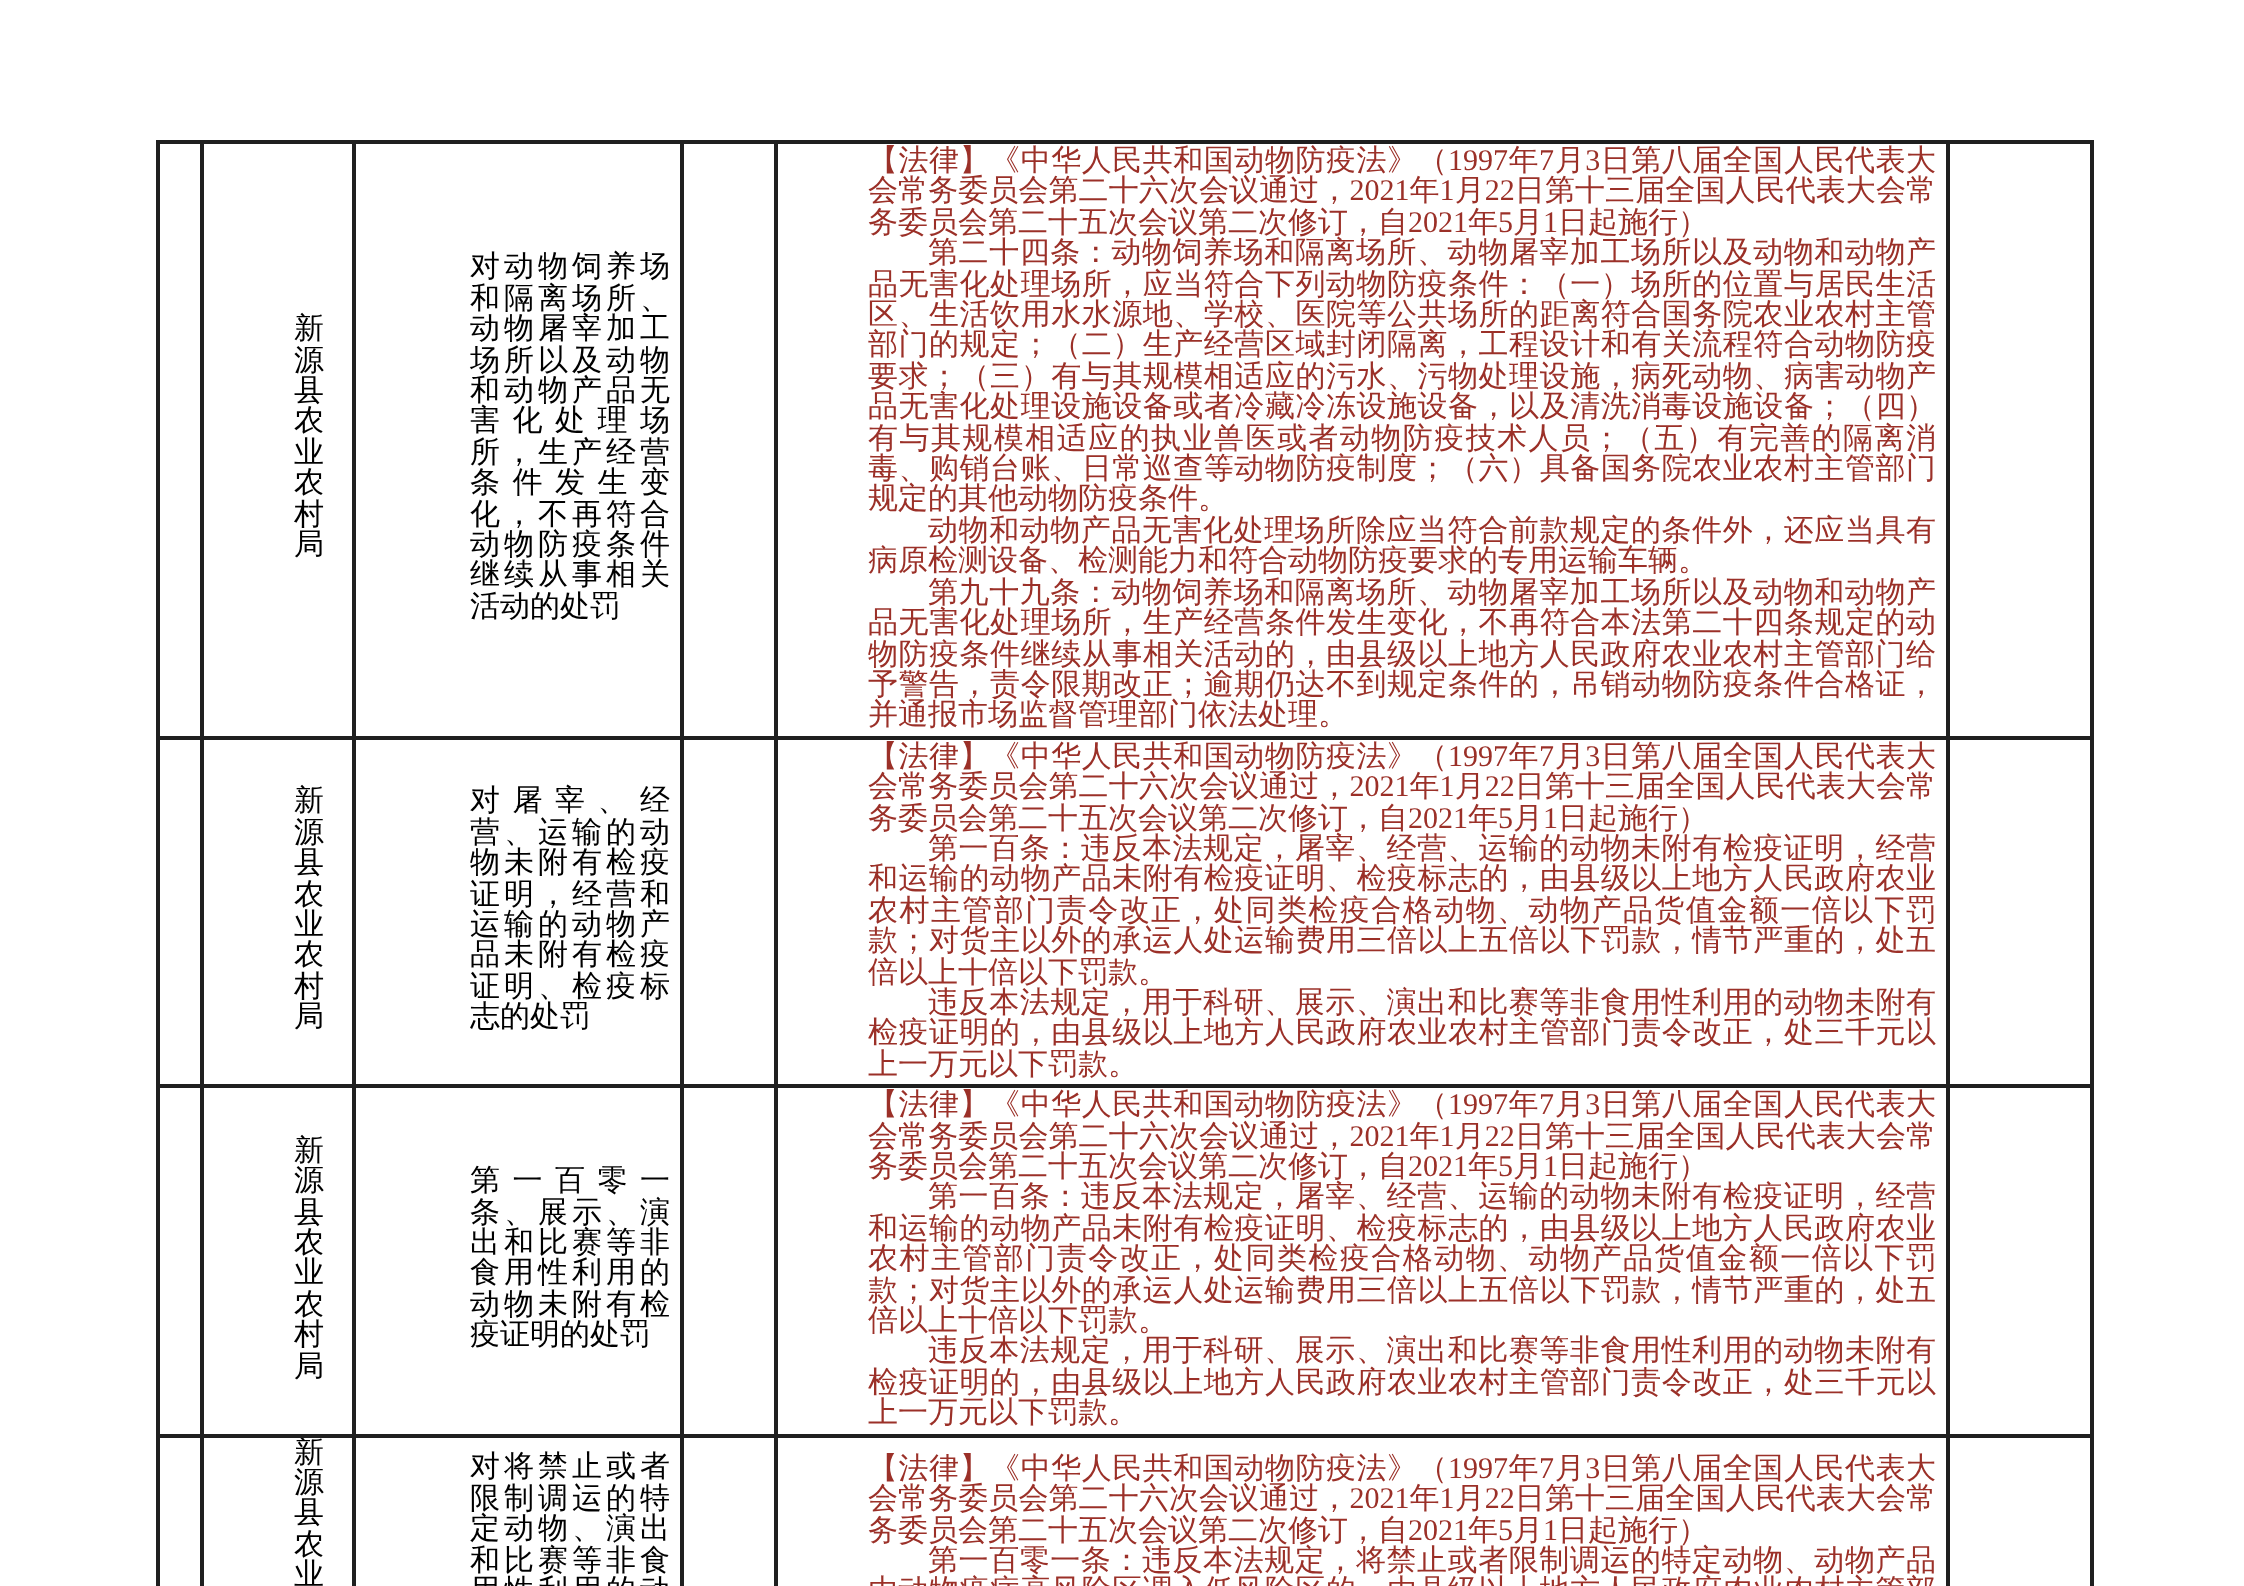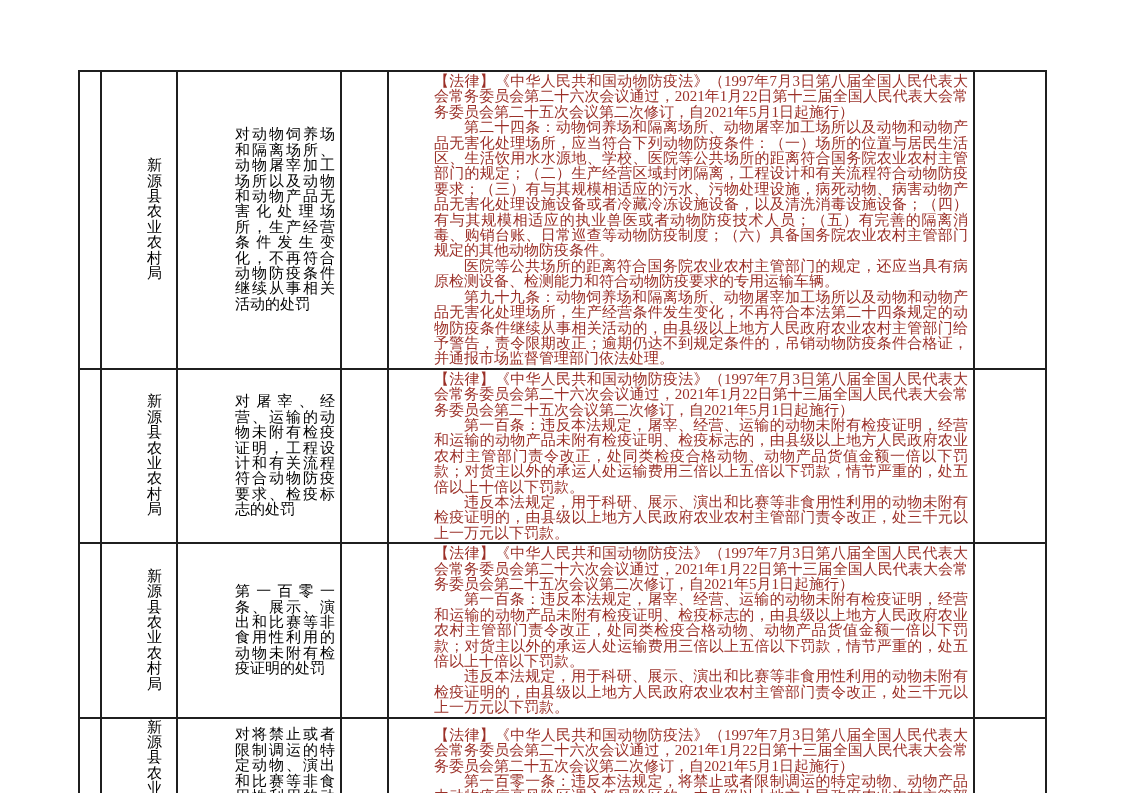--- a/index.html
+++ b/index.html
@@ -85,35 +85,35 @@
     <td class="col-item">
       <div class="item-text">对动物饲养场和隔离场所、动物屠宰加工场所以及动物和动物产品无害化处理场所，生产经营条件发生变化，不再符合动物防疫条件继续从事相关活动的处罚</div>
     </td>
     <td class="col-type">
       <div>行政处罚</div>
     </td>
     <td class="col-legal">
       <div class="legal">
               <p class="no-indent">【法律】《中华人民共和国动物防疫法》（1997年7月3日第八届全国人民代表大会常务委员会第二十六次会议通过，2021年1月22日第十三届全国人民代表大会常务委员会第二十五次会议第二次修订，自2021年5月1日起施行）</p>
               <p>第二十四条：动物饲养场和隔离场所、动物屠宰加工场所以及动物和动物产品无害化处理场所，应当符合下列动物防疫条件：（一）场所的位置与居民生活区、生活饮用水水源地、学校、医院等公共场所的距离符合国务院农业农村主管部门的规定；（二）生产经营区域封闭隔离，工程设计和有关流程符合动物防疫要求；（三）有与其规模相适应的污水、污物处理设施，病死动物、病害动物产品无害化处理设施设备或者冷藏冷冻设施设备，以及清洗消毒设施设备；（四）有与其规模相适应的执业兽医或者动物防疫技术人员；（五）有完善的隔离消毒、购销台账、日常巡查等动物防疫制度；（六）具备国务院农业农村主管部门规定的其他动物防疫条件。</p>
-              <p>医院等公共场所的距离符合国务院农业农村主管部门的规定，还应当具有病原检测设备、检测能力和符合动物防疫要求的专用运输车辆。</p>
+              <p>动物和动物产品无害化处理场所除应当符合前款规定的条件外，还应当具有病原检测设备、检测能力和符合动物防疫要求的专用运输车辆。</p>
               <p>第九十九条：动物饲养场和隔离场所、动物屠宰加工场所以及动物和动物产品无害化处理场所，生产经营条件发生变化，不再符合本法第二十四条规定的动物防疫条件继续从事相关活动的，由县级以上地方人民政府农业农村主管部门给予警告，责令限期改正；逾期仍达不到规定条件的，吊销动物防疫条件合格证，并通报市场监督管理部门依法处理。</p>
             </div>
     </td>
     <td class="col-blank"></td>
   </tr>
         <tr>
     <td class="col-num">
       <span>186</span>
     </td>
     <td class="col-agency">
       <div>新源县农业农村局</div>
     </td>
     <td class="col-item">
-      <div class="item-text">对屠宰、经营、运输的动物未附有检疫证明，工程设计和有关流程符合动物防疫要求、检疫标志的处罚</div>
+      <div class="item-text">对屠宰、经营、运输的动物未附有检疫证明，经营和运输的动物产品未附有检疫证明、检疫标志的处罚</div>
     </td>
     <td class="col-type">
       <div>行政处罚</div>
     </td>
     <td class="col-legal">
       <div class="legal">
               <p class="no-indent">【法律】《中华人民共和国动物防疫法》（1997年7月3日第八届全国人民代表大会常务委员会第二十六次会议通过，2021年1月22日第十三届全国人民代表大会常务委员会第二十五次会议第二次修订，自2021年5月1日起施行）</p>
               <p>第一百条：违反本法规定，屠宰、经营、运输的动物未附有检疫证明，经营和运输的动物产品未附有检疫证明、检疫标志的，由县级以上地方人民政府农业农村主管部门责令改正，处同类检疫合格动物、动物产品货值金额一倍以下罚款；对货主以外的承运人处运输费用三倍以上五倍以下罚款，情节严重的，处五倍以上十倍以下罚款。</p>
               <p>违反本法规定，用于科研、展示、演出和比赛等非食用性利用的动物未附有检疫证明的，由县级以上地方人民政府农业农村主管部门责令改正，处三千元以上一万元以下罚款。</p>
             </div>

